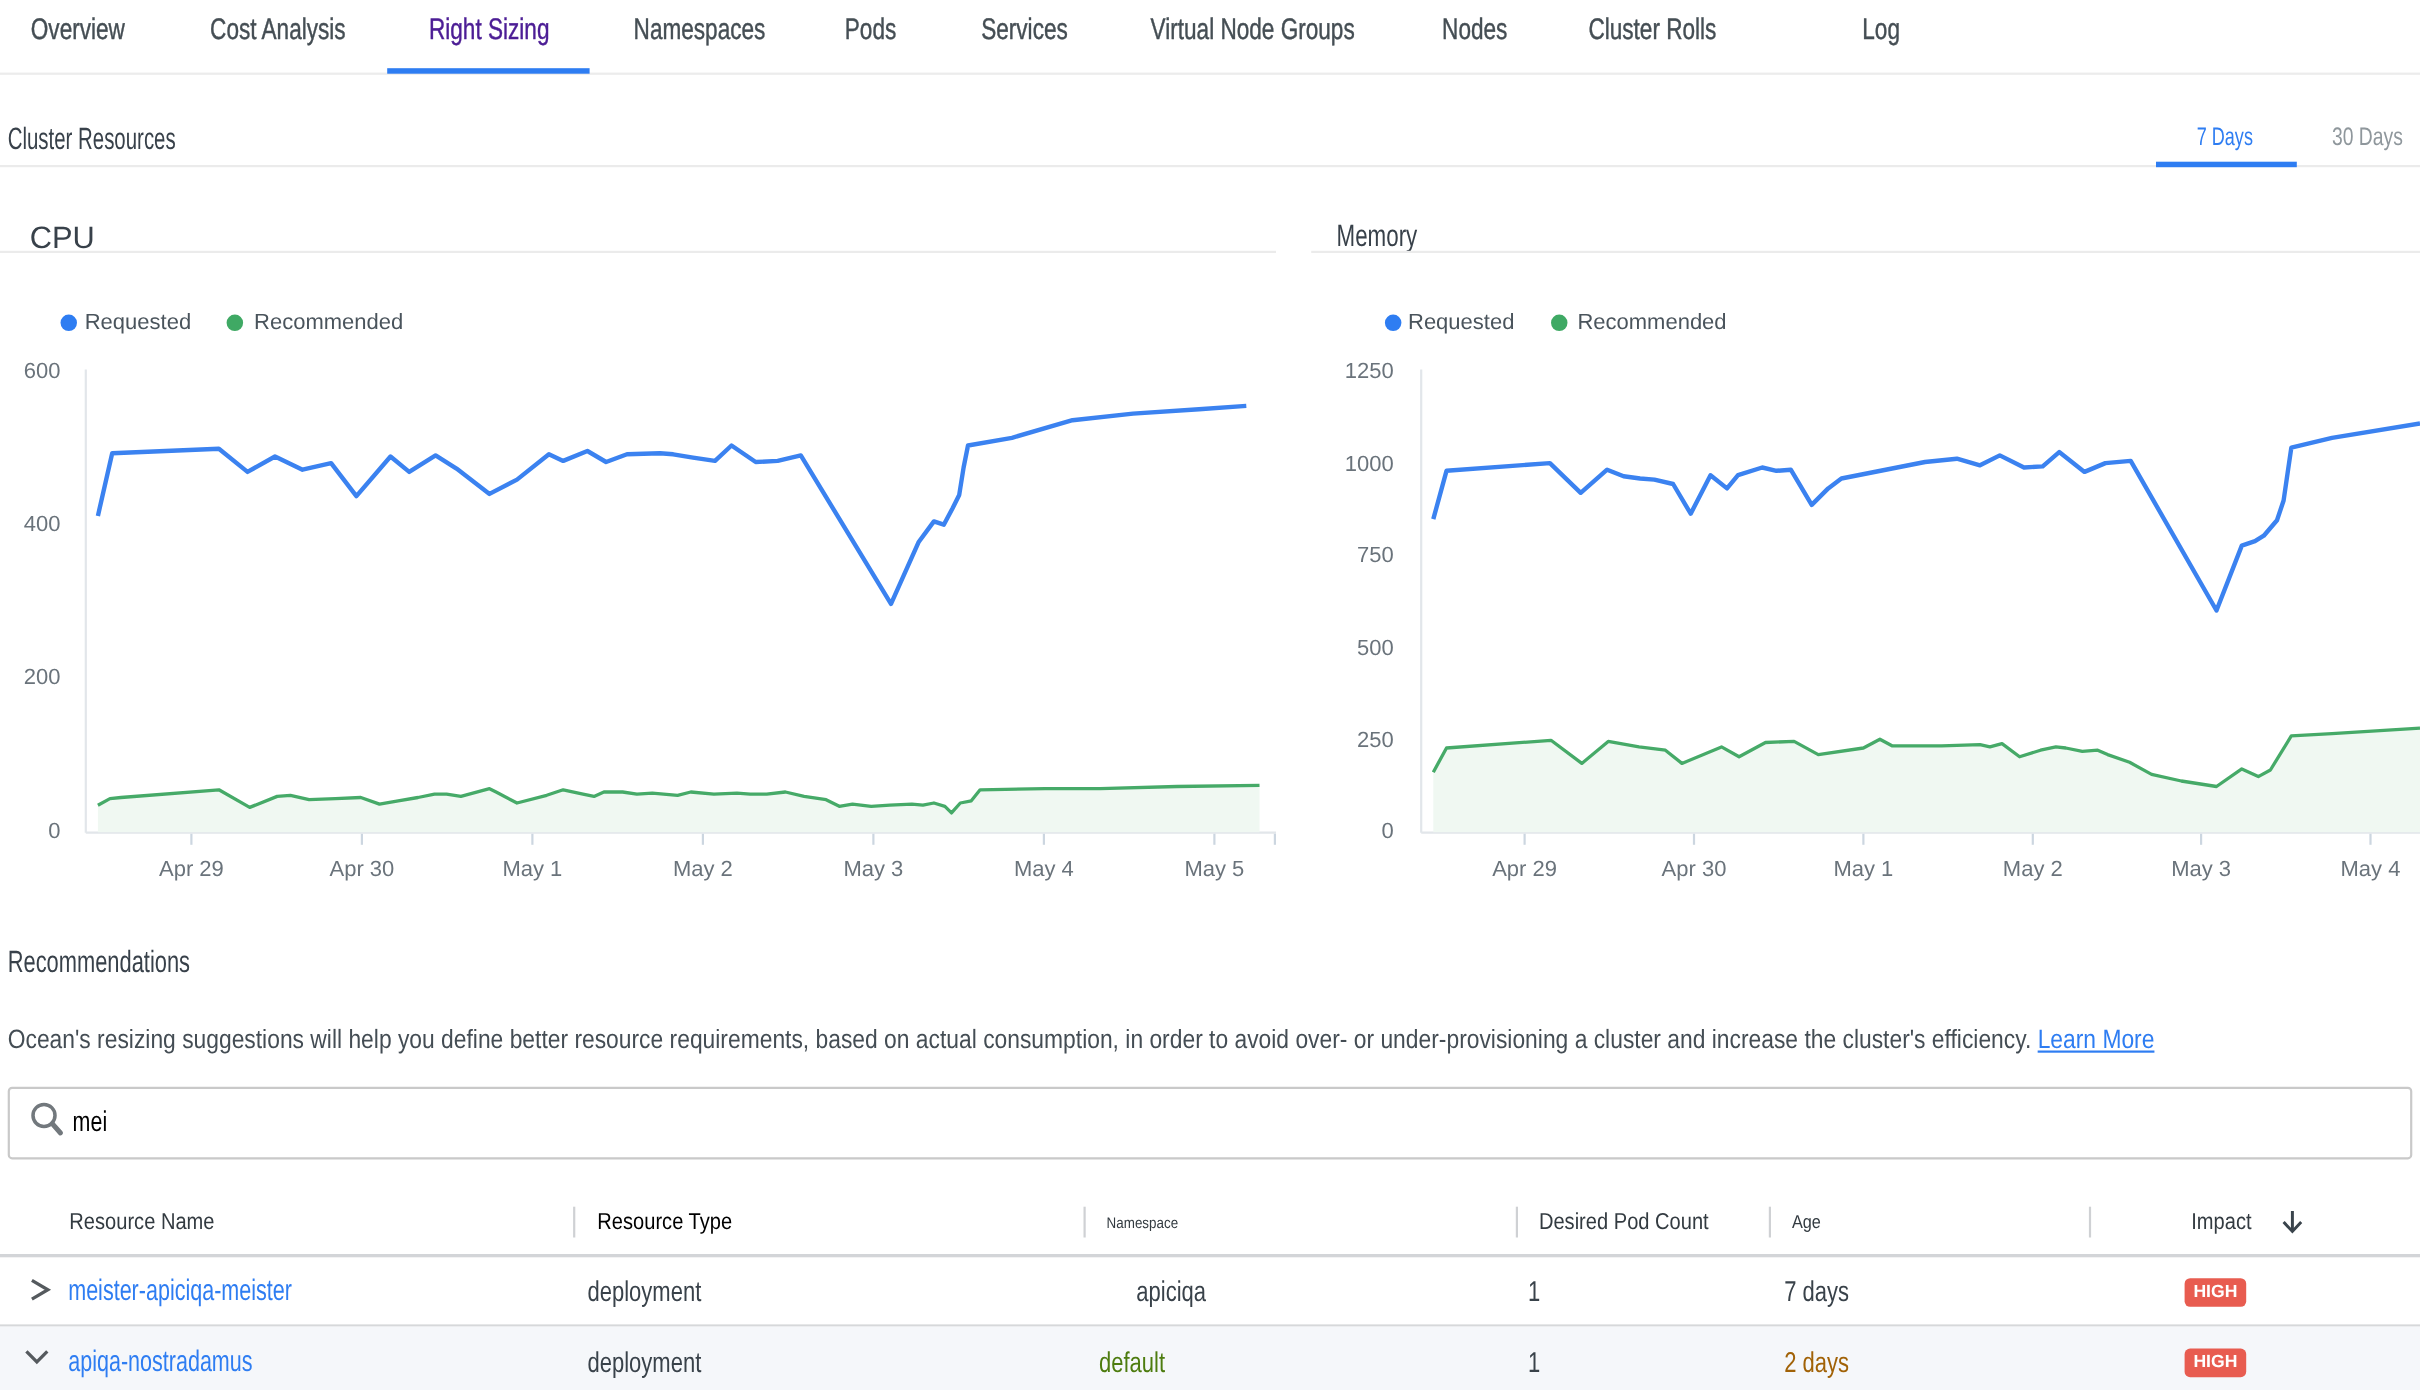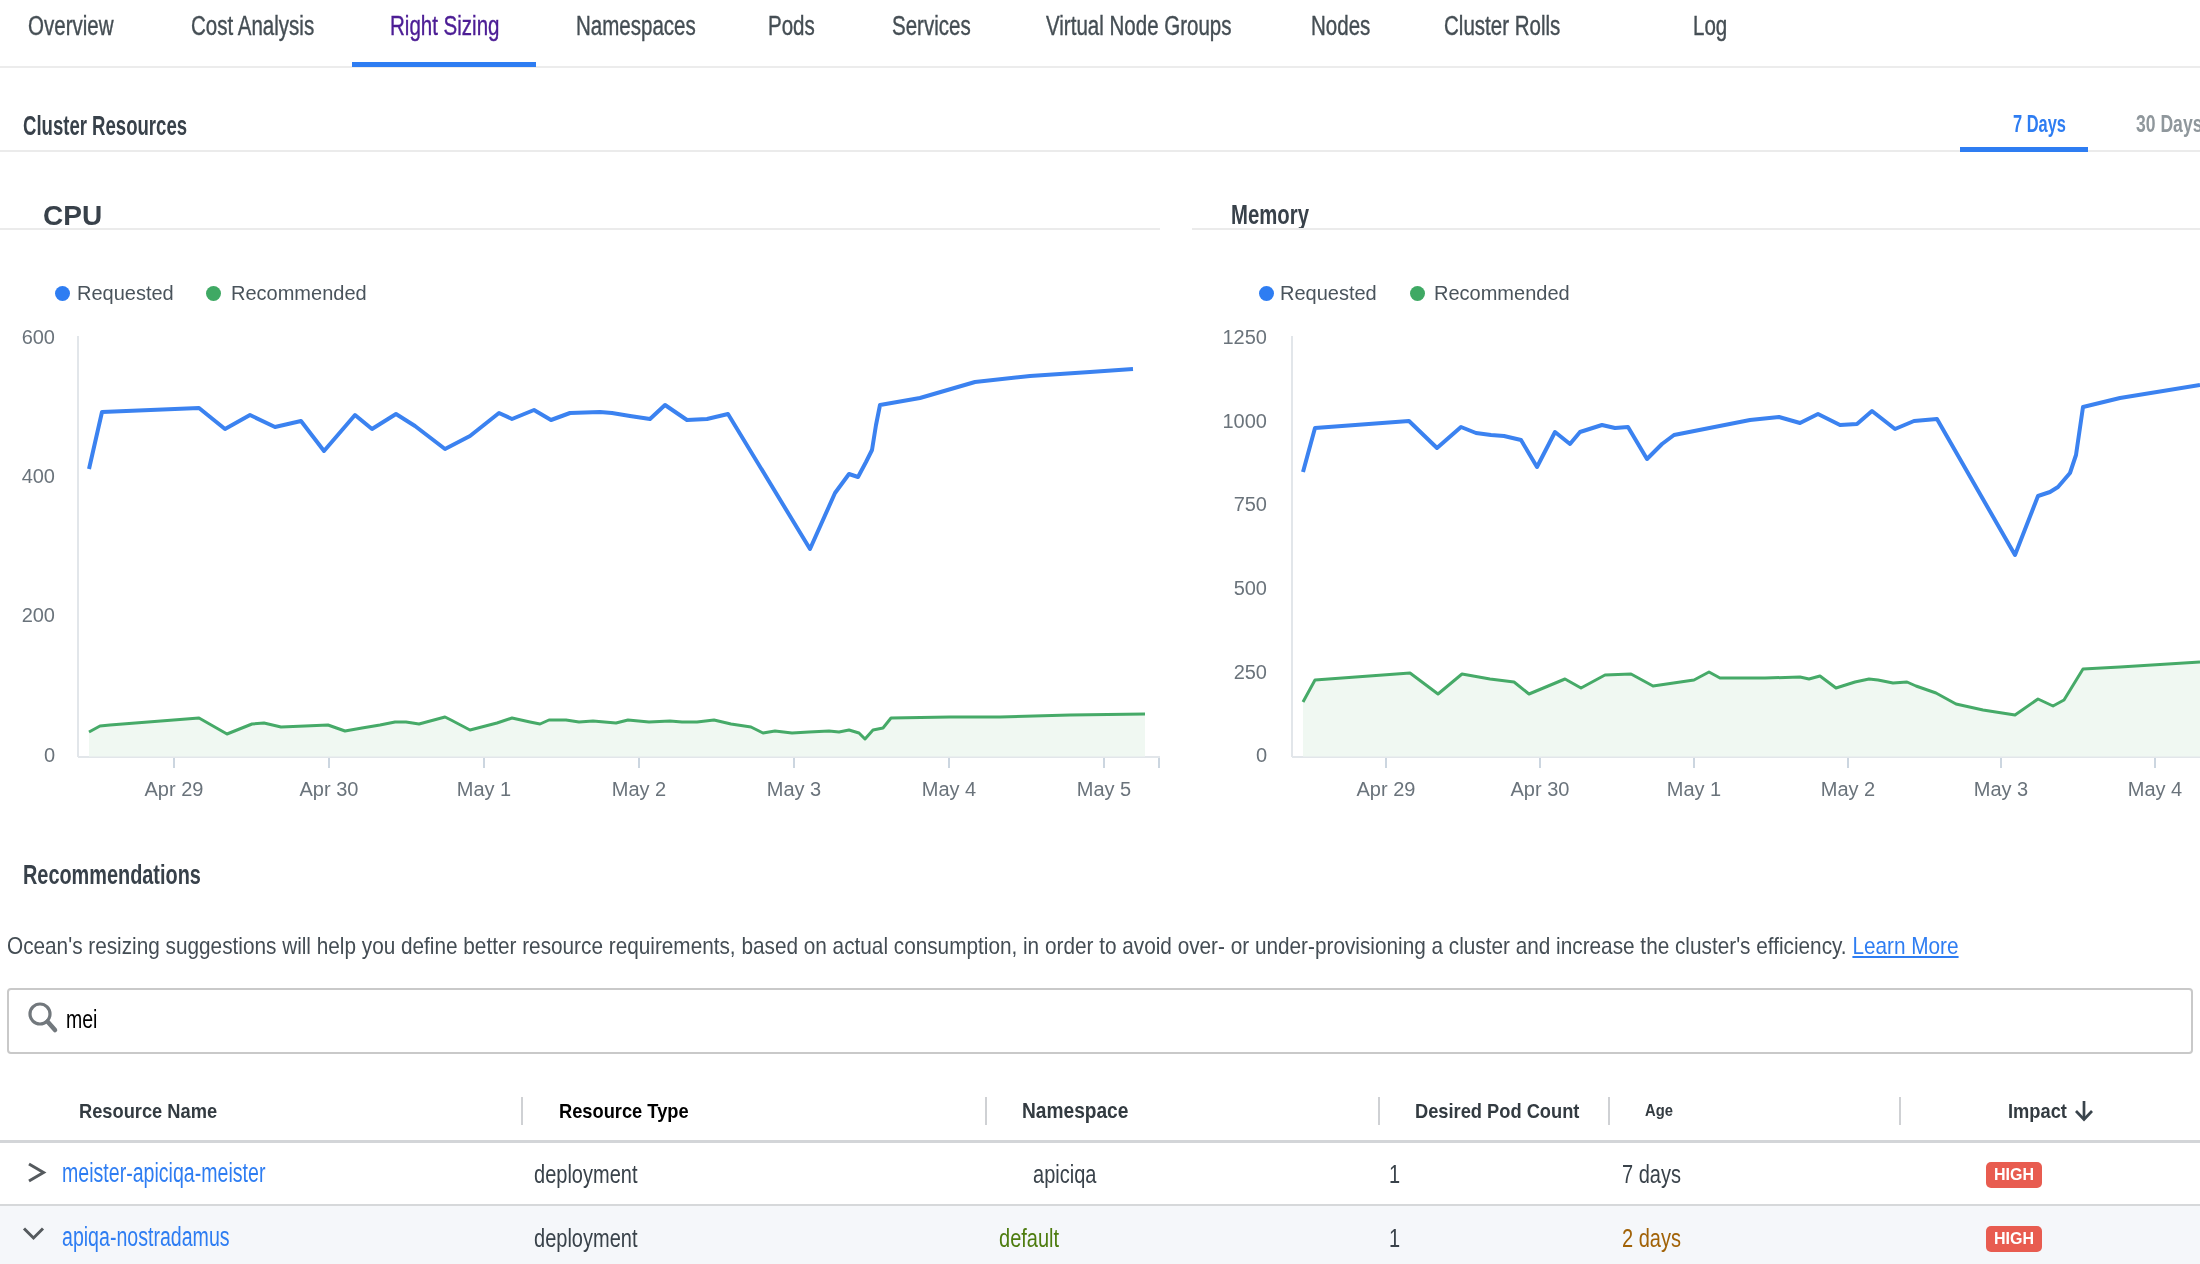--- a/index.html
+++ b/index.html
@@ -1,20 +1,20 @@
 <!DOCTYPE html>
 <html><head>
 <meta charset="utf-8">
 <style>
   * { margin:0; padding:0; box-sizing:border-box; }
   html,body { width:2200px; height:1264px; background:#fff; font-family:"Liberation Sans",sans-serif; overflow:hidden; }
   .abs { position:absolute; }
   .sx { display:inline-block; transform-origin:0 50%; white-space:pre; }
   .tab { position:absolute; top:12px; line-height:28px; font-size:27px; color:#454e54; -webkit-text-stroke:0.4px; }
-  .hd  { font-weight:bold; color:#38414a;margin-left:16px; }
+  .hd  { font-weight:normal; color:#38414a; }
 </style>
 </head>
 <body>
 <div class="abs" style="left:0;top:0;width:2200px;height:1264px;">
 
   <div class="tab" style="left:28px"><span class="sx" style="transform:scaleX(0.76)">Overview</span></div>
   <div class="tab" style="left:191px"><span class="sx" style="transform:scaleX(0.76)">Cost Analysis</span></div>
   <div class="tab" style="left:390px;color:#4c1d95"><span class="sx" style="transform:scaleX(0.76)">Right Sizing</span></div>
   <div class="tab" style="left:576px"><span class="sx" style="transform:scaleX(0.76)">Namespaces</span></div>
   <div class="tab" style="left:768px"><span class="sx" style="transform:scaleX(0.76)">Pods</span></div>
@@ -118,21 +118,21 @@
   </svg>
   <div class="abs" style="left:66px;top:1006px;font-size:26px;line-height:26px;color:#000000"><span class="sx" style="transform:scaleX(0.75)">mei</span></div>
 
   <div class="abs" style="top:1097px;left:521px;width:2px;height:28px;background:#cfd1d4"></div>
   <div class="abs" style="top:1097px;left:985px;width:2px;height:28px;background:#cfd1d4"></div>
   <div class="abs" style="top:1097px;left:1378px;width:2px;height:28px;background:#cfd1d4"></div>
   <div class="abs" style="top:1097px;left:1608px;width:2px;height:28px;background:#cfd1d4"></div>
   <div class="abs" style="top:1097px;left:1899px;width:2px;height:28px;background:#cfd1d4"></div>
   <div class="abs hd" style="left:63px;top:1100px;font-size:21px;line-height:22px;color:#333b41"><span class="sx" style="transform:scaleX(0.87)">Resource Name</span></div>
   <div class="abs hd" style="left:543px;top:1100px;font-size:21px;line-height:22px;color:#000000"><span class="sx" style="transform:scaleX(0.87)">Resource Type</span></div>
-  <div class="abs hd" style="left:1006px;top:1100px;font-size:22px;line-height:22px;color:#333b41"><span class="sx" style="transform:scaleX(0.87)">Namespace</span></div>
+  <div class="abs hd" style="left:1006px;top:1100px;font-size:14px;line-height:22px;color:#333b41"><span class="sx" style="transform:scaleX(0.87)">Namespace</span></div>
   <div class="abs hd" style="left:1399px;top:1100px;font-size:21px;line-height:22px;color:#333b41"><span class="sx" style="transform:scaleX(0.87)">Desired Pod Count</span></div>
   <div class="abs hd" style="left:1629px;top:1100px;font-size:17px;line-height:22px;color:#333b41"><span class="sx" style="transform:scaleX(0.87)">Age</span></div>
   <div class="abs hd" style="left:1992px;top:1100px;font-size:21px;line-height:22px;color:#333b41"><span class="sx" style="transform:scaleX(0.87)">Impact</span></div>
   <svg class="abs" style="left:2072px;top:1098px" width="24" height="26" viewBox="0 0 24 26">
     <line x1="12" y1="3" x2="12" y2="21" stroke="#3a444c" stroke-width="2.7"></line>
     <polyline points="4,13 12,21.5 20,13" fill="none" stroke="#3a444c" stroke-width="2.7"></polyline>
   </svg>
   <div class="abs" style="left:0;top:1140px;width:2200px;height:3px;background:#d3d5d8"></div>
 
   <svg class="abs" style="left:27px;top:1162px" width="20" height="22" viewBox="0 0 20 22">

